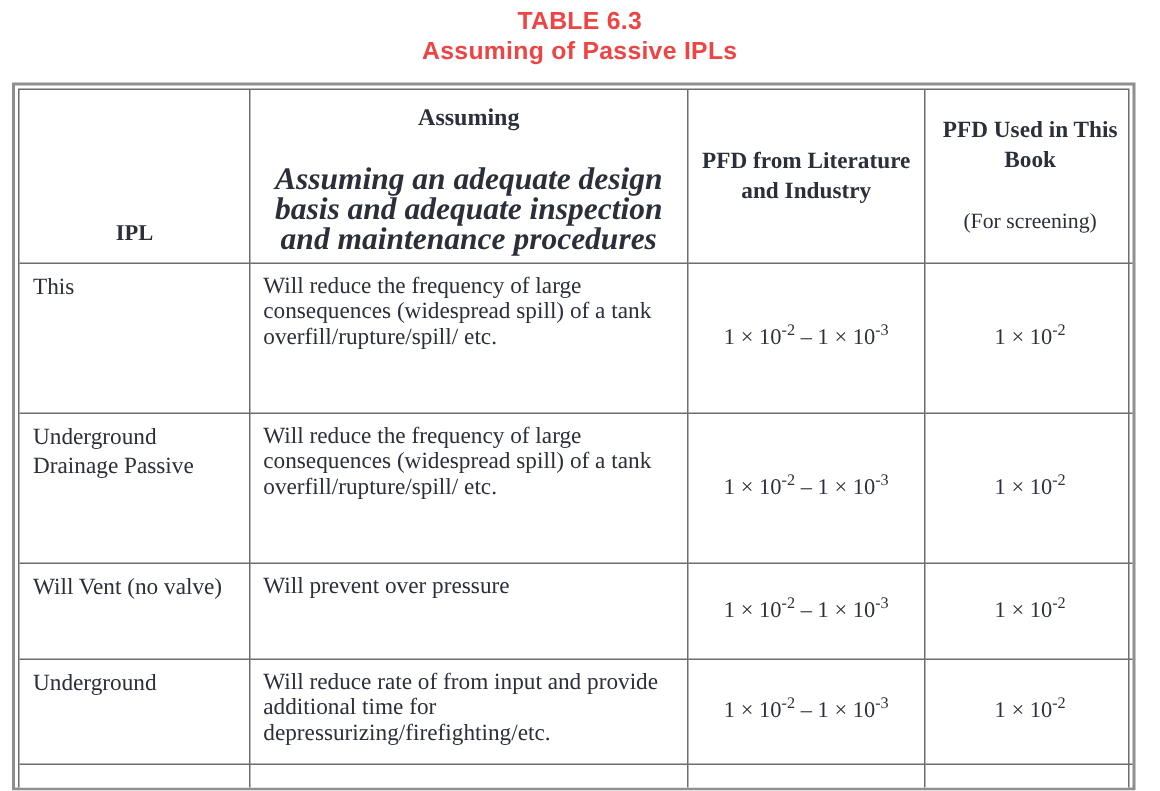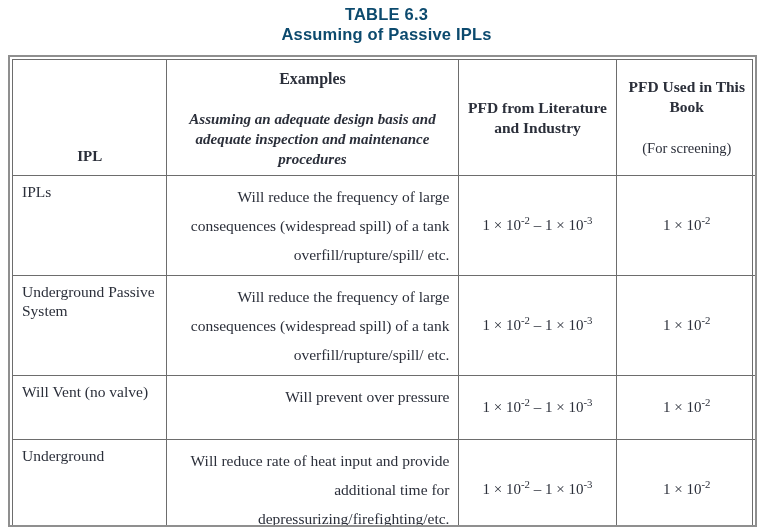--- a/index.html
+++ b/index.html
@@ -20,21 +20,21 @@
   .title-block {
     text-align: center;
     padding-top: 4px;
   }
   .title-line {
     font-family: "Liberation Sans", sans-serif;
     font-weight: bold;
     font-size: 16.5px;
     line-height: 20px;
     letter-spacing: 0.2px;
-    color: #0c4a6e;
+    color: #ef4444;
   }
 
   
   .table-wrap {
     position: absolute;
     left: 8px;
     top: 55px;
     width: 749px;
     height: 472px;
     overflow: hidden;
@@ -88,21 +88,21 @@
   .hdr-comments .h-main {
     font-weight: bold;
     font-size: 16px;
     line-height: 20px;
     display: block;
     margin-bottom: 6px;
   }
   .hdr-comments .h-sub {
     font-weight: bold;
     font-style: italic;
-    font-size: 15px;
+    font-size: 21px;
     line-height: 20px;
     display: block;
     margin-top: 20px;
   }
   .hdr-pfd {
     text-align: center;
     font-weight: bold;
     font-size: 15.5px;
     line-height: 20px;
     vertical-align: middle !important;
@@ -114,22 +114,21 @@
     margin-top: 21px;
   }
 
   
   .cell-ipl {
     font-size: 15.5px;
     line-height: 19px;
   }
   .cell-comments {
     font-size: 15.5px;
-    line-height: 29px;
-    text-align: right;
+    line-height: 17px;
   }
   .cell-pfd {
     font-size: 15px;
     text-align: center;
     vertical-align: middle !important;
     margin-top: 22px;
   }
   sup {
     font-size: 0.72em;
     vertical-align: super;
@@ -154,43 +153,43 @@
       <colgroup>
         <col class="c-ipl">
         <col class="c-comments">
         <col class="c-pfdlit">
         <col class="c-pfdbook">
       </colgroup>
       <tbody>
         <tr>
           <td class="hdr-ipl">IPL</td>
           <td class="hdr-comments">
-            <span class="h-main">Examples</span>
+            <span class="h-main">Assuming</span>
             <span class="h-sub">Assuming an adequate design basis and  adequate inspection and maintenance procedures</span>
           </td>
           <td class="hdr-pfd">PFD from Literature and Industry</td>
           <td class="hdr-pfd">
             <span>PFD Used in This Book</span>
             <span class="h-note">(For screening)</span>
           </td>
         </tr>
 
         <tr class="r1">
-          <td class="cell-ipl">IPLs</td>
+          <td class="cell-ipl">This</td>
           <td class="cell-comments">Will reduce the frequency of large consequences (widespread spill) of a tank overfill/rupture/spill/ etc.</td>
           <td class="cell-pfd">
             <span>1 × 10</span><sup>-2</sup><span> – 1 × 10</span><sup>-3</sup>
           </td>
           <td class="cell-pfd">
             <span>1 × 10</span><sup>-2</sup>
           </td>
         </tr>
 
         <tr class="r2">
-          <td class="cell-ipl">Underground Passive System</td>
+          <td class="cell-ipl">Underground Drainage Passive</td>
           <td class="cell-comments">Will reduce the frequency of large consequences (widespread spill) of a tank overfill/rupture/spill/ etc.</td>
           <td class="cell-pfd">
             <span>1 × 10</span><sup>-2</sup><span> – 1 × 10</span><sup>-3</sup>
           </td>
           <td class="cell-pfd">
             <span>1 × 10</span><sup>-2</sup>
           </td>
         </tr>
 
         <tr class="r3">
@@ -199,21 +198,21 @@
           <td class="cell-pfd">
             <span>1 × 10</span><sup>-2</sup><span> – 1 × 10</span><sup>-3</sup>
           </td>
           <td class="cell-pfd">
             <span>1 × 10</span><sup>-2</sup>
           </td>
         </tr>
 
         <tr class="r4">
           <td class="cell-ipl">Underground</td>
-          <td class="cell-comments">Will reduce rate of heat input and provide additional time for depressurizing/firefighting/etc.</td>
+          <td class="cell-comments">Will reduce rate of from input and provide additional time for depressurizing/firefighting/etc.</td>
           <td class="cell-pfd">
             <span>1 × 10</span><sup>-2</sup><span> – 1 × 10</span><sup>-3</sup>
           </td>
           <td class="cell-pfd">
             <span>1 × 10</span><sup>-2</sup>
           </td>
         </tr>
 
         <tr class="r5">
           <td class="cell-ipl"></td>

